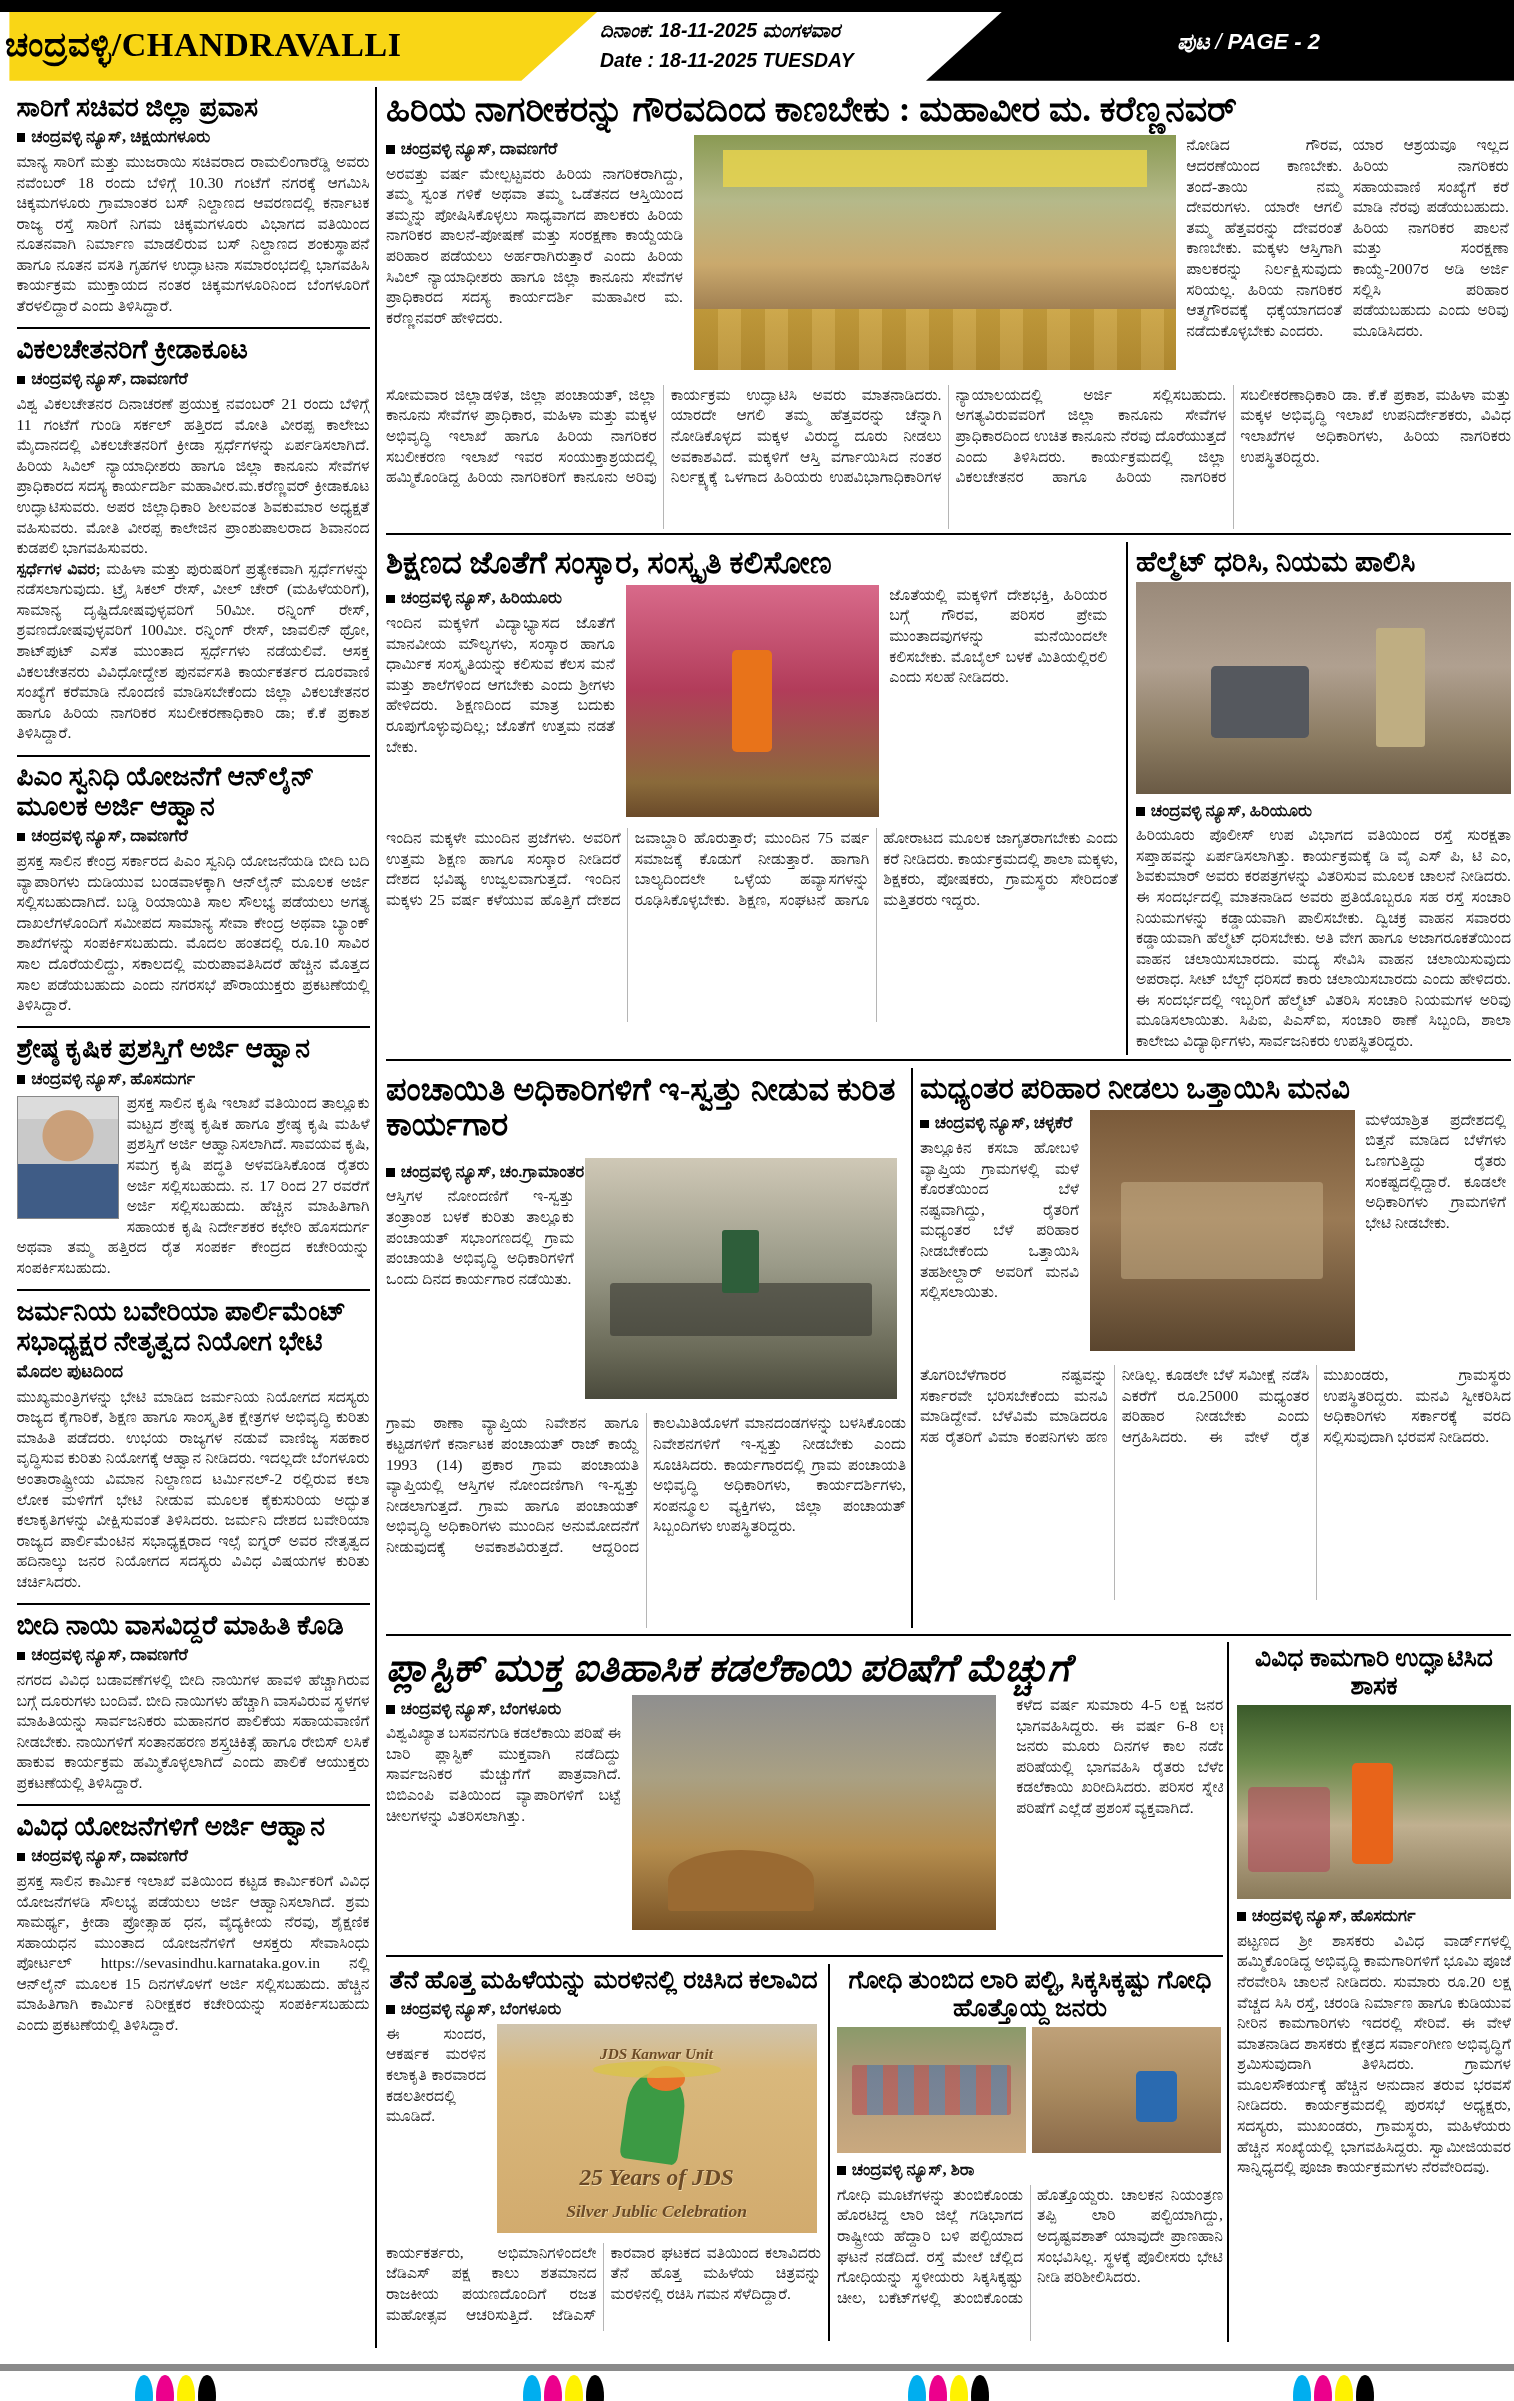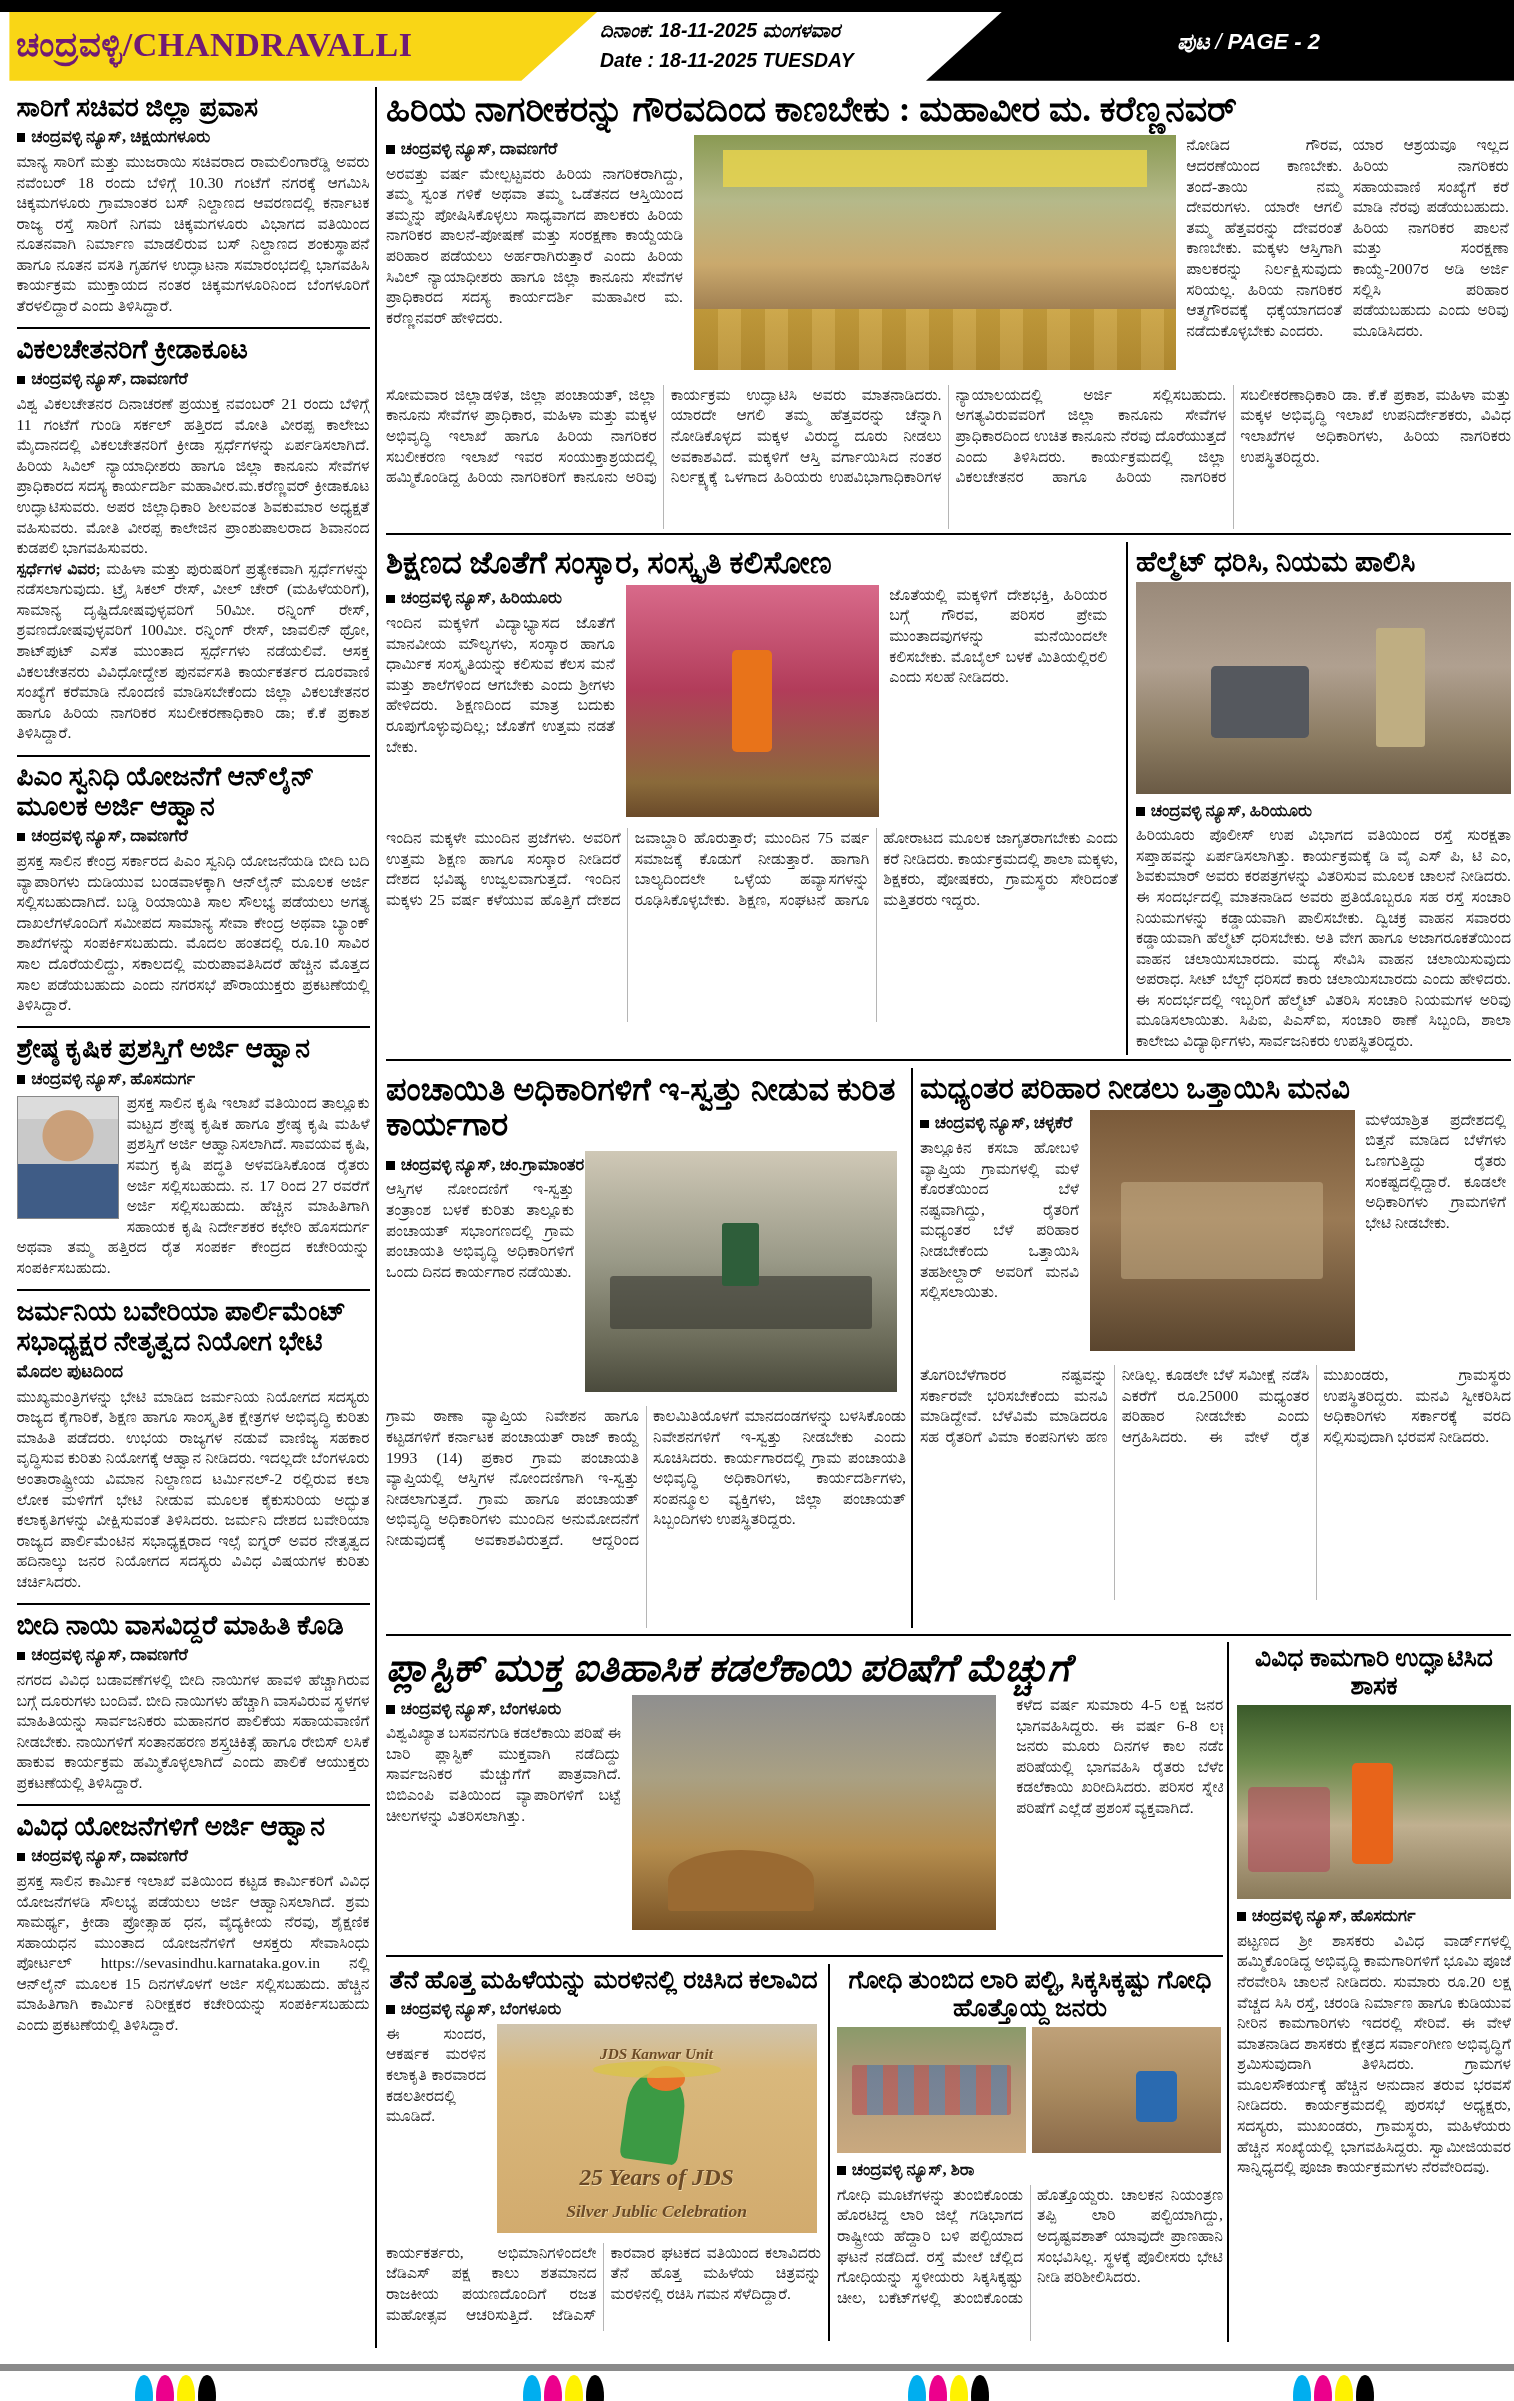--- a/index.html
+++ b/index.html
@@ -3,21 +3,21 @@
 <meta charset="utf-8">
 <style>
   html,body{margin:0;padding:0;background:#e8e8e8;}
   .page{position:relative;width:1514px;height:2401px;background:#ffffff;overflow:hidden;
         font-family:"Liberation Serif","DejaVu Serif",serif;color:#111;}
   
   .topstrip{position:absolute;left:0;top:0;width:1514px;height:11.8px;background:#000;}
   .header{position:absolute;left:0;top:11.8px;width:1514px;height:69px;background:#fff;}
   .masthead-block{position:absolute;left:9.4px;top:0;width:588px;height:69px;background:#f9d616;
       clip-path:polygon(0 0,100% 0,calc(100% - 76px) 100%,0 100%);}
-  .masthead-text{position:absolute;left:16px;top:14px;font-weight:bold;font-size:34px;color:#701a75;
+  .masthead-text{position:absolute;left:5px;top:14px;font-weight:bold;font-size:34px;color:#000000;
       letter-spacing:0.6px;white-space:nowrap;}
   .date-block{position:absolute;left:600px;top:4.7px;width:376px;height:61px;
       font-family:"Liberation Sans","DejaVu Sans",sans-serif;font-weight:bold;font-style:italic;
       font-size:19.4px;line-height:1.5;color:#000;}
   .pageno-block{position:absolute;right:0;top:0;width:588px;height:69px;background:#000;
       clip-path:polygon(76px 0,100% 0,100% 100%,0 100%);}
   .pageno-text{position:absolute;right:194px;top:17.6px;color:#fff;font-weight:bold;font-style:italic;
       font-size:22px;font-family:"Liberation Sans","DejaVu Sans",sans-serif;white-space:nowrap;}
   .pageno-text .slash{font-weight:normal;padding:0 5.9px;}
   
@@ -176,21 +176,21 @@
       <div style="position:absolute;left:20%;top:40%;width:26%;height:34%;background:#55585e;border-radius:4.7px;"></div>
     </div>
     <div class="byline" style="margin-top:7px;">ಚಂದ್ರವಳ್ಳಿ ನ್ಯೂಸ್, ಹಿರಿಯೂರು</div>
     <p class="body">ಹಿರಿಯೂರು ಪೊಲೀಸ್ ಉಪ ವಿಭಾಗದ ವತಿಯಿಂದ ರಸ್ತೆ ಸುರಕ್ಷತಾ ಸಪ್ತಾಹವನ್ನು ಏರ್ಪಡಿಸಲಾಗಿತ್ತು. ಕಾರ್ಯಕ್ರಮಕ್ಕೆ ಡಿ ವೈ ಎಸ್ ಪಿ, ಟಿ ಎಂ, ಶಿವಕುಮಾರ್ ಅವರು ಕರಪತ್ರಗಳನ್ನು ವಿತರಿಸುವ ಮೂಲಕ ಚಾಲನೆ ನೀಡಿದರು. ಈ ಸಂದರ್ಭದಲ್ಲಿ ಮಾತನಾಡಿದ ಅವರು ಪ್ರತಿಯೊಬ್ಬರೂ ಸಹ ರಸ್ತೆ ಸಂಚಾರಿ ನಿಯಮಗಳನ್ನು ಕಡ್ಡಾಯವಾಗಿ ಪಾಲಿಸಬೇಕು. ದ್ವಿಚಕ್ರ ವಾಹನ ಸವಾರರು ಕಡ್ಡಾಯವಾಗಿ ಹೆಲ್ಮೆಟ್ ಧರಿಸಬೇಕು. ಅತಿ ವೇಗ ಹಾಗೂ ಅಜಾಗರೂಕತೆಯಿಂದ ವಾಹನ ಚಲಾಯಿಸಬಾರದು. ಮದ್ಯ ಸೇವಿಸಿ ವಾಹನ ಚಲಾಯಿಸುವುದು ಅಪರಾಧ. ಸೀಟ್ ಬೆಲ್ಟ್ ಧರಿಸದೆ ಕಾರು ಚಲಾಯಿಸಬಾರದು ಎಂದು ಹೇಳಿದರು. ಈ ಸಂದರ್ಭದಲ್ಲಿ ಇಬ್ಬರಿಗೆ ಹೆಲ್ಮೆಟ್ ವಿತರಿಸಿ ಸಂಚಾರಿ ನಿಯಮಗಳ ಅರಿವು ಮೂಡಿಸಲಾಯಿತು. ಸಿಪಿಐ, ಪಿಎಸ್ಐ, ಸಂಚಾರಿ ಠಾಣೆ ಸಿಬ್ಬಂದಿ, ಶಾಲಾ ಕಾಲೇಜು ವಿದ್ಯಾರ್ಥಿಗಳು, ಸಾರ್ವಜನಿಕರು ಉಪಸ್ಥಿತರಿದ್ದರು.</p>
   </section>
 
   <div class="hrule" style="left:386px;top:1059px;width:1125px;"></div>
 
   <section class="abs" style="left:386px;top:1068px;width:520px;height:560px;overflow:hidden;">
     <h2 class="h-sec" style="font-size:32px;">ಪಂಚಾಯಿತಿ ಅಧಿಕಾರಿಗಳಿಗೆ ಇ-ಸ್ವತ್ತು ನೀಡುವ ಕುರಿತ ಕಾರ್ಯಗಾರ</h2>
-    <div class="flexrow" style="margin-top:8px;height:247px;">
+    <div class="flexrow" style="margin-top:15px;height:247px;">
       <div style="width:188px;flex:none;">
         <div class="byline">ಚಂದ್ರವಳ್ಳಿ ನ್ಯೂಸ್, ಚಂ.ಗ್ರಾಮಾಂತರ</div>
         <p class="body">ಆಸ್ತಿಗಳ ನೋಂದಣಿಗೆ ಇ-ಸ್ವತ್ತು ತಂತ್ರಾಂಶ ಬಳಕೆ ಕುರಿತು ತಾಲ್ಲೂಕು ಪಂಚಾಯತ್ ಸಭಾಂಗಣದಲ್ಲಿ ಗ್ರಾಮ ಪಂಚಾಯತಿ ಅಭಿವೃದ್ಧಿ ಅಧಿಕಾರಿಗಳಿಗೆ ಒಂದು ದಿನದ ಕಾರ್ಯಗಾರ ನಡೆಯಿತು.</p>
       </div>
       <div class="photo" style="width:312px;height:241px;background:linear-gradient(180deg,#cfc8b6 0%,#9a9a88 45%,#6a6a58 80%,#4a4a3c 100%);">
         <div style="position:absolute;left:8%;top:52%;width:84%;height:22%;background:#3c3c34;opacity:.65;border-radius:3.5px;"></div>
         <div style="position:absolute;left:44%;top:30%;width:12%;height:26%;background:#2e5e3a;border-radius:2.9px;"></div>
       </div>
     </div>
     <div class="cols-2" style="margin-top:8.2px;height:235px;overflow:hidden;">

